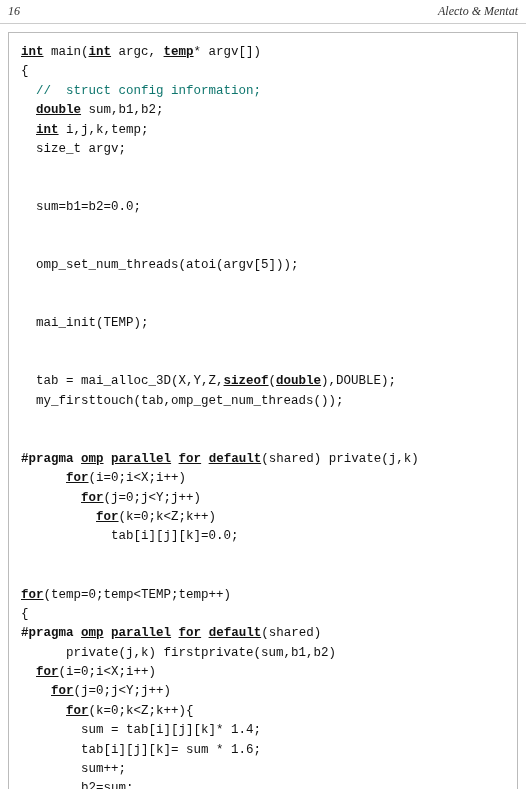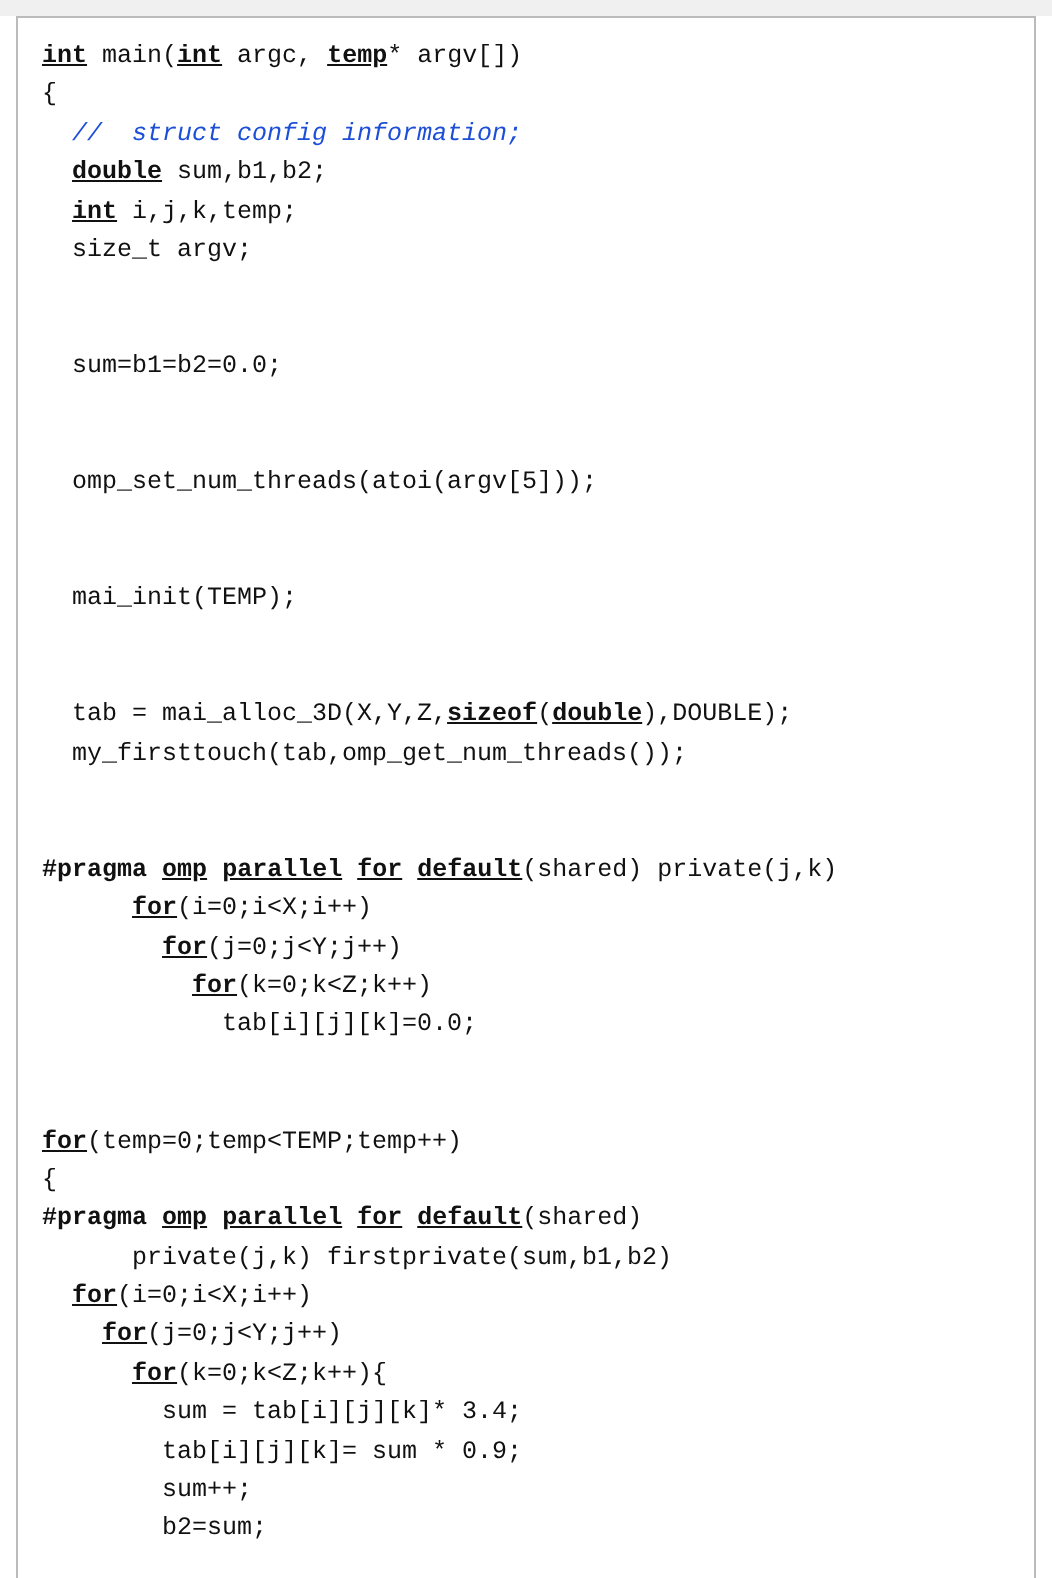--- a/index.html
+++ b/index.html
@@ -49,32 +49,35 @@
       white-space: pre;
       color: #111;
     }
 
     .kw {
       font-weight: bold;
       text-decoration: underline;
     }
 
     .comment {
-      font-style: italic;
-      color: #1d4ed8;
+      color: #0f766e;
     }
 
     .pragma {
       font-weight: bold;
     }
   </style>
 </head>
 <body>
 
 <div class="page">
+  <div class="header-bar">
+    <span>16</span>
+    <span>Alecto &amp; Mentat</span>
+  </div>
 
   <div class="code-container">
     <div class="code-block"><span><span class="kw">int</span> main(<span class="kw">int</span> argc, <span class="kw">temp</span>* argv[])</span>
 <span>{</span>
 <span>  <span class="comment">//  struct config information;</span></span>
 <span>  <span class="kw">double</span> sum,b1,b2;</span>
 <span>  <span class="kw">int</span> i,j,k,temp;</span>
 <span>  size_t argv;</span>
 <span>
 </span>
@@ -98,22 +101,22 @@
 <span>            tab[i][j][k]=0.0;</span>
 <span>
 </span>
 <span><span class="kw">for</span>(temp=0;temp&lt;TEMP;temp++)</span>
 <span>{</span>
 <span><span class="pragma">#pragma</span> <span class="kw">omp</span> <span class="kw">parallel</span> <span class="kw">for</span> <span class="kw">default</span>(shared)</span>
 <span>      private(j,k) firstprivate(sum,b1,b2)</span>
 <span>  <span class="kw">for</span>(i=0;i&lt;X;i++)</span>
 <span>    <span class="kw">for</span>(j=0;j&lt;Y;j++)</span>
 <span>      <span class="kw">for</span>(k=0;k&lt;Z;k++){</span>
-<span>        sum = tab[i][j][k]* 3.4;</span>
-<span>        tab[i][j][k]= sum * 0.9;</span>
+<span>        sum = tab[i][j][k]* 1.4;</span>
+<span>        tab[i][j][k]= sum * 1.6;</span>
 <span>        sum++;</span>
 <span>        b2=sum;</span>
 
 
 <span>
 </span>
 
 <span>
 </span>
 

